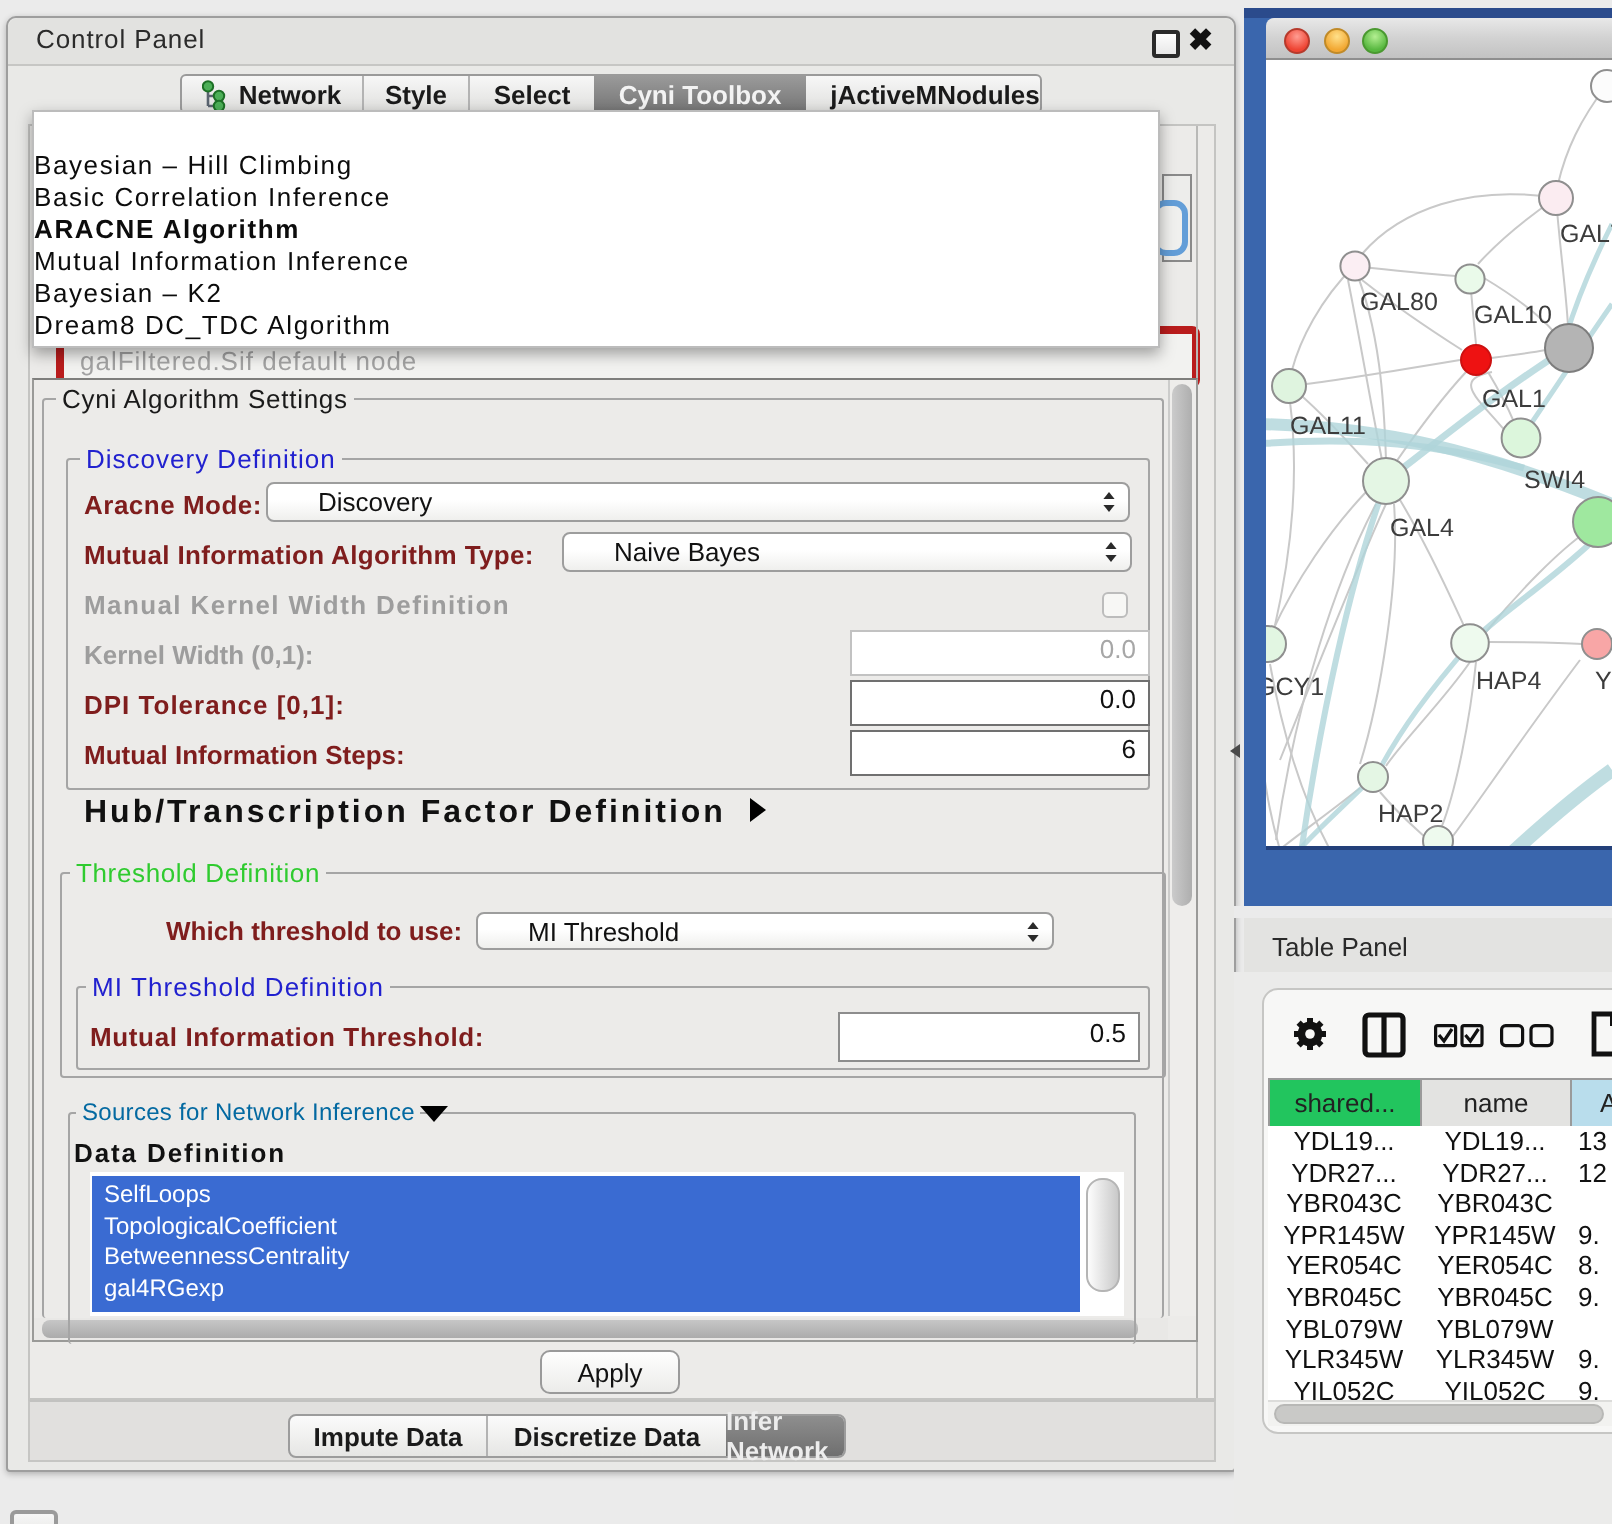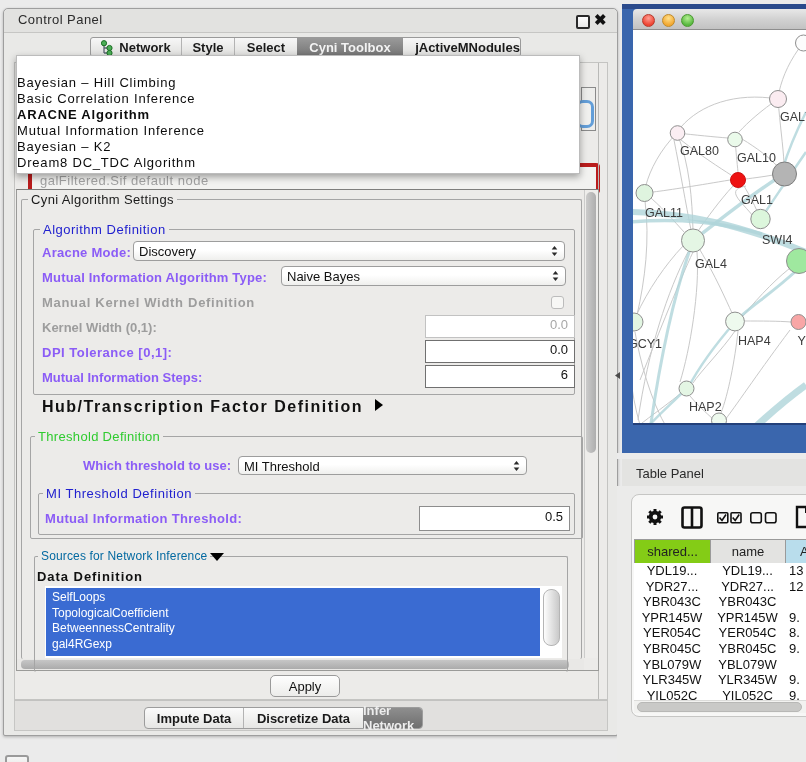--- a/index.html
+++ b/index.html
@@ -1,21 +1,21 @@
 <!DOCTYPE html>
 <html><head>
 <meta charset="utf-8">
 <style>
   html,body{margin:0;padding:0;}
   body{width:806px;height:762px;background:#ebebeb;font-family:"Liberation Sans",sans-serif;position:relative;overflow:hidden;}
   .abs{position:absolute;}
-  .lbl{font-size:13px;font-weight:bold;color:#8b5cf6;letter-spacing:0px;white-space:nowrap;}
+  .lbl{font-size:13px;font-weight:bold;color:#7f1d1d;letter-spacing:0px;white-space:nowrap;}
   .dis{color:#9d9d9d;}
   .combo{position:absolute;border:1px solid #9d9d9d;border-radius:4px;background:linear-gradient(180deg,#ffffff 0%,#ffffff 45%,#efefed 100%);font-size:13px;color:#111;}
-  .combo .ctext{position:absolute;left:5px;top:50%;transform:translateY(-50%);white-space:nowrap;}
+  .combo .ctext{position:absolute;left:25px;top:50%;transform:translateY(-50%);white-space:nowrap;}
   .carr{position:absolute;right:6px;top:50%;transform:translateY(-50%);}
   .tfield{position:absolute;background:#fff;font-size:13px;color:#111;text-align:right;}
   .group{position:absolute;border:1px solid #a5a5a5;border-radius:2px;}
   .gtitle{position:absolute;top:-8px;font-size:13px;background:#ecebe9;padding:0 3px;white-space:nowrap;}
 </style>
 </head>
 <body>
 
 <div class="abs" style="left:3px;top:8px;width:613px;height:726px;background:#e9e9e7;border:1px solid #9e9e9e;border-radius:5px 5px 2px 2px;box-shadow:0 1px 3px rgba(0,0,0,0.25);"></div>
 
@@ -57,21 +57,21 @@
 <div class="abs" style="left:21px;top:660px;width:548px;height:9px;background:linear-gradient(180deg,#c6c6c6,#ababab);border-radius:4px;"></div>
 
 <div class="abs" style="left:598px;top:63px;width:1px;height:126px;background:#b9b9b7;"></div>
 <div class="abs" style="left:598px;top:671px;width:1px;height:28px;background:#b9b9b7;"></div>
 
 <div class="group" style="left:21px;top:199px;width:559px;height:459px;border-bottom:none;">
   <div class="gtitle" style="letter-spacing:.37px;left:6px;color:#1a1a1a;" id="t10">Cyni Algorithm Settings</div>
 </div>
 
 <div class="group" style="left:33px;top:229px;width:540px;height:164px;">
-  <div class="gtitle" style="letter-spacing:.5px;left:6px;color:#2121cf;" id="t11">Algorithm Definition</div>
+  <div class="gtitle" style="letter-spacing:.5px;left:6px;color:#2121cf;" id="t11">Discovery Definition</div>
 </div>
 <div class="abs lbl" style="letter-spacing:.25px;left:42px;top:245px;" id="t1">Aracne Mode:</div>
 <div class="combo" style="left:133px;top:241px;width:432px;height:20px;box-sizing:border-box;">
   <span class="ctext">Discovery</span>
   <svg class="carr" width="7" height="11" viewBox="0 0 7 11">
       <path d="M3.5 0.5 L6.3 4 L0.7 4 Z" fill="#2a2a2a"></path>
       <path d="M3.5 10.5 L6.3 7 L0.7 7 Z" fill="#2a2a2a"></path>
     </svg>
 </div>
 <div class="abs lbl" style="letter-spacing:.18px;left:42px;top:270px;" id="t2">Mutual Information Algorithm Type:</div>
@@ -268,21 +268,21 @@
 <svg class="abs" style="left:750px;top:512px;" width="28" height="12" viewBox="0 0 28 12">
   <rect x="0.8" y="0.8" width="10.5" height="10" rx="2" fill="none" stroke="#111" stroke-width="1.6"></rect>
   <rect x="15.5" y="0.8" width="10.5" height="10" rx="2" fill="none" stroke="#111" stroke-width="1.6"></rect>
 </svg>
 <svg class="abs" style="left:795px;top:505px;" width="18" height="24" viewBox="0 0 18 24">
   <path d="M2 2 L11 2 L16 7 L16 22 L2 22 Z" fill="none" stroke="#111" stroke-width="2.4"></path>
   <path d="M11 2 L11 7 L16 7" fill="none" stroke="#111" stroke-width="2"></path>
 </svg>
 
 <div class="abs" style="left:634px;top:539px;width:172px;height:24px;border-top:1px solid #9a9a9a;border-left:1px solid #9a9a9a;box-sizing:border-box;overflow:hidden;">
-  <div style="position:absolute;left:0;top:0;width:76px;height:24px;background:#84cc16;border-right:1px solid #9a9a9a;border-bottom:1px solid #9a9a9a;box-sizing:border-box;text-align:center;font-size:13px;color:#222;line-height:23px;">shared...</div>
+  <div style="position:absolute;left:0;top:0;width:76px;height:24px;background:#22c55e;border-right:1px solid #9a9a9a;border-bottom:1px solid #9a9a9a;box-sizing:border-box;text-align:center;font-size:13px;color:#222;line-height:23px;">shared...</div>
   <div style="position:absolute;left:76px;top:0;width:75px;height:24px;background:#e3e3e1;border-right:1px solid #9a9a9a;border-bottom:1px solid #9a9a9a;box-sizing:border-box;text-align:center;font-size:13px;color:#222;line-height:23px;">name</div>
   <div style="position:absolute;left:151px;top:0;width:60px;height:24px;background:#b9ddec;border-bottom:1px solid #9a9a9a;box-sizing:border-box;font-size:13px;color:#222;line-height:23px;padding-left:14px;">A</div>
 </div>
 
 <div class="abs" style="left:634px;top:563px;width:172px;height:137px;background:#fff;overflow:hidden;font-size:13px;color:#111;">
   <div style="position:absolute;left:0;top:0;width:76px;text-align:center;line-height:15.6px;">YDL19...<br>YDR27...<br>YBR043C<br>YPR145W<br>YER054C<br>YBR045C<br>YBL079W<br>YLR345W<br>YIL052C</div>
   <div style="position:absolute;left:76px;top:0;width:75px;text-align:center;line-height:15.6px;">YDL19...<br>YDR27...<br>YBR043C<br>YPR145W<br>YER054C<br>YBR045C<br>YBL079W<br>YLR345W<br>YIL052C</div>
   <div style="position:absolute;left:155px;top:0;width:40px;line-height:15.6px;">13<br>12<br>&nbsp;<br>9.<br>8.<br>9.<br>&nbsp;<br>9.<br>9.</div>
 </div>
 

